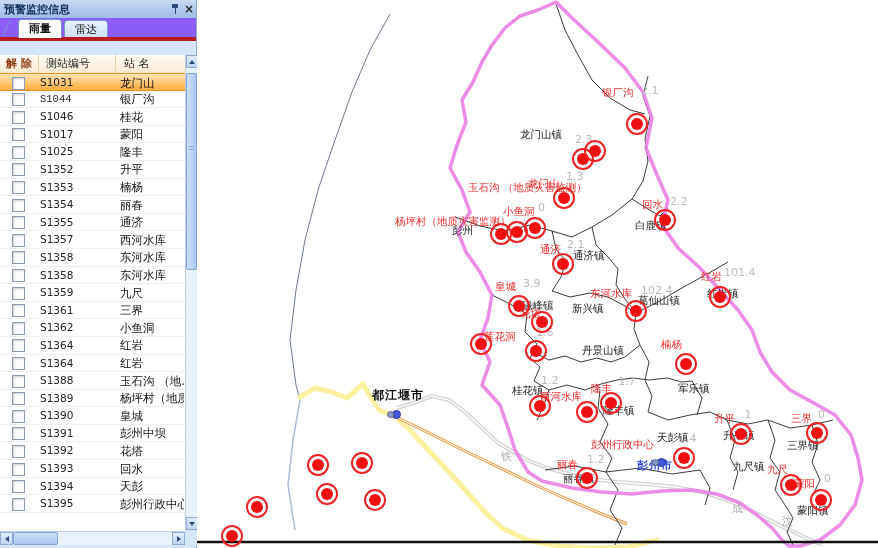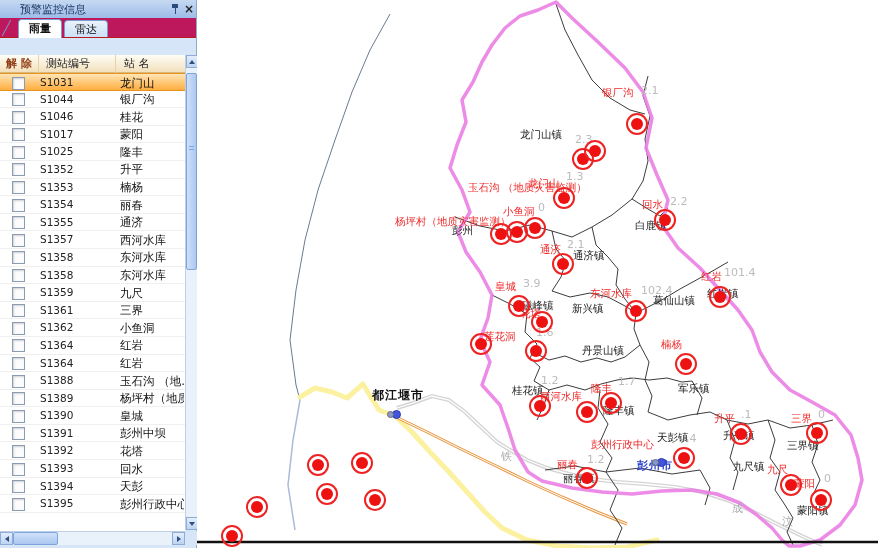--- a/index.html
+++ b/index.html
@@ -2,42 +2,42 @@
 <html><head>
 <meta charset="utf-8">
 <style>
   html,body{margin:0;padding:0;background:#fff;}
   body{width:878px;height:548px;overflow:hidden;font-family:"DejaVu Sans","Liberation Sans",sans-serif;}
   #app{position:relative;width:878px;height:548px;background:#fff;}
 
   
   #sidebar{position:absolute;left:0;top:0;width:197px;height:548px;background:#D6E6F8;border-right:1px solid #8FAACB;box-sizing:border-box;}
   .titlebar{position:absolute;left:0;top:0;width:100%;height:18px;background:linear-gradient(#C6D9F2,#9DBCE8);border-bottom:1px solid #7FA0CC;display:flex;align-items:center;}
-  .titlebar .ttl{font-size:11px;font-weight:normal;color:#15325E;padding-left:4px;flex:1;margin-left:16px;}
+  .titlebar .ttl{font-size:11px;font-weight:bold;color:#15325E;padding-left:4px;flex:1;}
   .tb-ico{width:14px;height:14px;display:flex;align-items:center;justify-content:center;cursor:default;}
   .pinglyph{position:relative;width:8px;height:10px;}
   .pinglyph:before{content:"";position:absolute;left:1px;top:0;width:6px;height:4px;background:#2B4B7E;}
   .pinglyph:after{content:"";position:absolute;left:3.5px;top:4px;width:1.5px;height:6px;background:#2B4B7E;}
   .closeglyph{font-size:12px;font-weight:bold;color:#222;line-height:10px;}
 
-  .tabstrip{position:absolute;left:0;top:18px;width:100%;height:19px;background:#be185d;border-bottom:1px solid #b91c1c;}
+  .tabstrip{position:absolute;left:0;top:18px;width:100%;height:19px;background:#8b5cf6;border-bottom:4px solid #b91c1c;}
   .tab{position:absolute;top:2px;height:16px;padding:0 10px;font-size:11px;line-height:17px;color:#111;
        border:1px solid #7A9CD0;border-bottom:none;border-radius:4px 4px 0 0;background:linear-gradient(#EAF2FC,#CDE0F5);}
   .tab.active{background:#fff;font-weight:bold;top:1px;height:18px;z-index:2;}
   .tabslant{position:absolute;left:6px;top:2px;width:14px;height:16px;border-left:1px solid #7A9CD0;transform:skewX(-28deg);}
 
   .btnrow{position:absolute;left:0;top:37px;width:100%;height:18px;background:linear-gradient(#EAF3FD,#CFE3F8);}
   .xpbtn{position:absolute;top:1px;height:15px;font-size:11px;line-height:15px;text-align:center;color:#17406F;
          background:linear-gradient(#FFFFFF,#D9E7F9);border:1px solid #5E87C8;border-radius:3px;cursor:default;}
   #btn-release{left:6px;width:60px;}
   #btn-showall{left:84px;width:60px;border:1px solid #2F5BA8;outline:1px dotted #444;outline-offset:-3px;}
   .cb2{position:absolute;left:148px;top:4px;width:10px;height:10px;background:#fff;border:1px solid #7E94B5;}
   #lbl-selectall{position:absolute;left:162px;top:2px;font-size:11px;color:#333;}
 
-  .gridhead{position:absolute;left:0;top:55px;width:185px;height:18px;background:linear-gradient(#FFFDF6,#F2E0BC);border-bottom:1px solid #D9B97C;box-sizing:border-box;}
+  .gridhead{position:absolute;left:0;top:55px;width:185px;height:28px;background:linear-gradient(#FFFDF6,#F2E0BC);border-bottom:1px solid #D9B97C;box-sizing:border-box;}
   .gridhead .hc{position:absolute;top:0;height:18px;line-height:18px;font-size:11px;color:#222;}
   .hc1{left:0;width:38px;text-align:center;color:#8F3B12 !important;font-weight:bold;}
   .hc2{left:38px;width:77px;padding-left:7px;border-left:1px solid #E6D2A8;box-sizing:border-box;}
   .hc3{left:115px;width:70px;padding-left:8px;border-left:1px solid #E6D2A8;box-sizing:border-box;}
 
   #rows{position:absolute;left:0;top:73px;width:185px;height:458px;background:#fff;overflow:hidden;}
   .row{position:relative;width:185px;height:17.6px;background:#fff;border-bottom:1px solid #EFEFEF;box-sizing:border-box;}
   .row.sel{background:linear-gradient(#FFE5B5,#FFAE3F);border-top:1px solid #E89222;border-bottom:1px solid #E89222;}
   .row .cb{position:absolute;left:12px;top:2.5px;width:11px;height:11px;background:#FCFCFC;border:1px solid #8A9BB4;box-shadow:inset 1px 1px 2px rgba(0,0,0,.18);}
   .row .code{position:absolute;left:40px;top:2px;font-size:10.5px;color:#222;}
@@ -103,21 +103,21 @@
     </div>
 
     <div id="rows">
         <div class="row sel">
           <div class="cb"></div>
           <div class="code" style="position: absolute;">S1031</div>
           <div class="name" style="position: absolute;">龙门山</div>
         </div>
         <div class="row">
           <div class="cb"></div>
-          <div class="code" style="position: absolute;">S1044</div>
+          <div class="code" style="position: absolute; font-family: Liberation Mono, monospace;">S1044</div>
           <div class="name" style="position: absolute;">银厂沟</div>
         </div>
         <div class="row">
           <div class="cb"></div>
           <div class="code" style="position: absolute;">S1046</div>
           <div class="name" style="position: absolute;">桂花</div>
         </div>
         <div class="row">
           <div class="cb"></div>
           <div class="code" style="position: absolute;">S1017</div>
@@ -291,21 +291,21 @@
       <path d="M359,2 L341,10 323,16 308,28 295,45 285,62 276,82 265,100 269,122 260,145 253,168 265,190 273,212 261,232 269,252 283,272 295,295 291,318 283,340 293,362 285,385 303,405 311,428 318,450 331,472 345,481 375,488 405,492 435,494 465,491 495,490 520,494 543,503 560,515 575,528 585,540 592,546 603,546 623,540 643,525 658,505 665,480 661,458 654,435 638,415 615,402 593,390 575,372 563,352 555,330 541,310 521,288 503,268 481,248 465,225 471,200 460,175 449,148 455,118 446,92 428,68 401,42 375,18 Z" fill="none" stroke="#EA7FE3" stroke-width="3.5" stroke-linejoin="round" opacity="0.9"></path>
 
       <path d="M0,542 L681,542" stroke="#111" stroke-width="2.5"></path>
     </svg>
     <div id="map-layer">
         <div class="town" style="left: 323px; top: 128px;">龙门山镇</div>
         <div class="town" style="left: 438px; top: 219px;">白鹿镇</div>
         <div class="town" style="left: 376px; top: 249px;">通济镇</div>
         <div class="town" style="left: 325px; top: 299px;">磁峰镇</div>
         <div class="town" style="left: 375px; top: 302px;">新兴镇</div>
-        <div class="town" style="left: 456px; top: 294px;">葛仙山镇</div>
+        <div class="town" style="left: 441px; top: 294px;">葛仙山镇</div>
         <div class="town" style="left: 510px; top: 287px;">红岩镇</div>
         <div class="town" style="left: 385px; top: 344px;">丹景山镇</div>
         <div class="town" style="left: 315px; top: 384px;">桂花镇</div>
         <div class="town" style="left: 406px; top: 404px;">隆丰镇</div>
         <div class="town" style="left: 481px; top: 382px;">军乐镇</div>
         <div class="town" style="left: 460px; top: 431px;">天彭镇</div>
         <div class="town" style="left: 366px; top: 472px;">丽春镇</div>
         <div class="town" style="left: 526px; top: 429px;">升平镇</div>
         <div class="town" style="left: 590px; top: 439px;">三界镇</div>
         <div class="town" style="left: 536px; top: 460px;">九尺镇</div>

